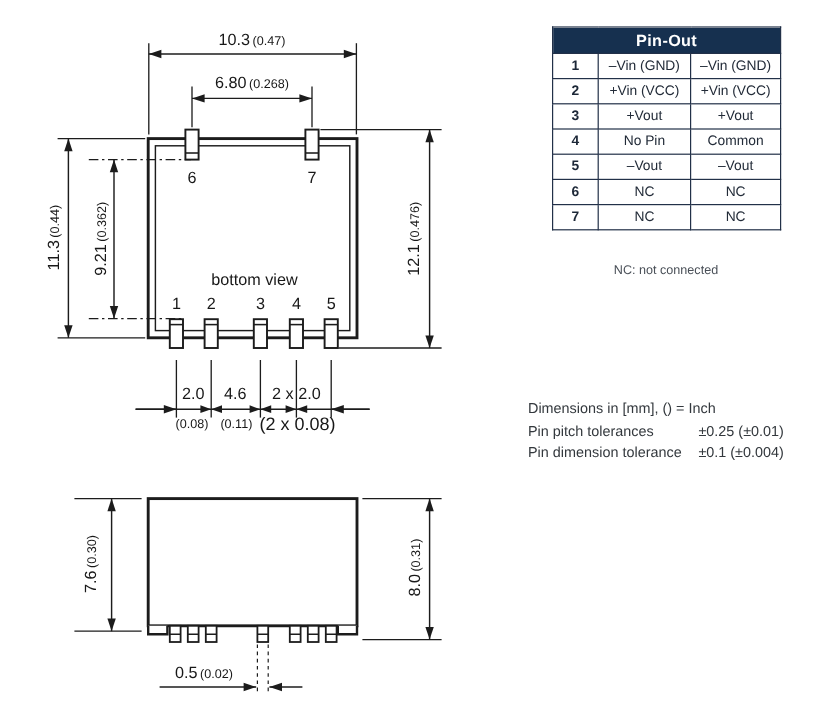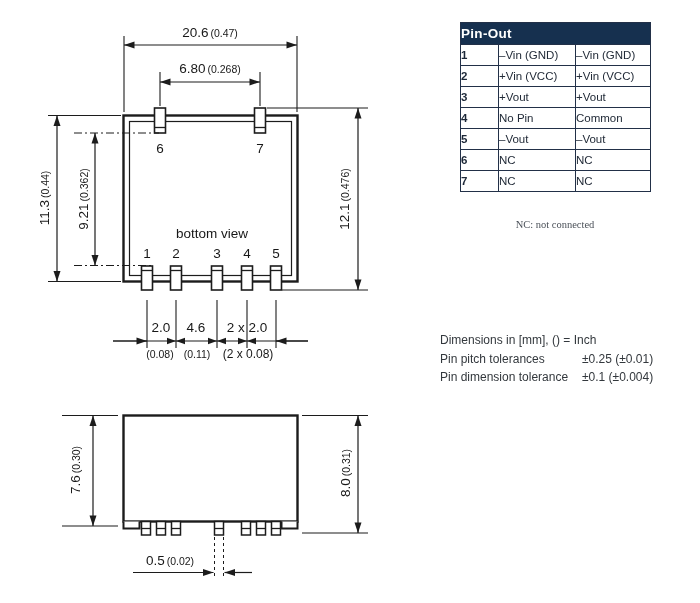--- a/index.html
+++ b/index.html
@@ -14,29 +14,29 @@
        font-size:13.5px;line-height:1;color:#181818;}
   .dim .mm{font-size:13.5px;}
   .dim .in{font-size:10.5px;margin-left:2px;}
   .dim.rot{transform:translate(-50%,-50%) rotate(-90deg);}
   .plab{position:absolute;transform:translate(-50%,-50%);font-size:13.5px;color:#181818;}
   .viewlab{position:absolute;transform:translate(-50%,-50%);font-size:13.5px;color:#181818;margin-top:41px;}
 
   
   #pinout{position:absolute;left:460px;top:22px;width:190px;
           border-collapse:collapse;table-layout:fixed;border:1.5px solid #223048;}
-  #pinout td,#pinout th{border:1.2px solid #223048;font-size:11.5px;text-align:left;
+  #pinout td,#pinout th{border:1.2px solid #223048;font-size:11.5px;text-align:center;
           padding:0;height:20px;color:#222b38;overflow:hidden;}
   #pinout tr.title th{background:#16304f;color:#ffffff;font-size:13.5px;font-weight:bold;
           height:21px;letter-spacing:.3px;}
   #pinout tr.cols th{font-weight:bold;color:#1c2737;}
   #pinout td.pin-num{font-weight:bold;color:#1c2737;}
 
   .nc-note{position:absolute;left:460px;top:219px;width:190px;text-align:center;
-           font-size:10.5px;color:#4a5058;font-family:Liberation Serif, serif;}
+           font-size:10.5px;color:#4a5058;}
 
   .tols{position:absolute;left:440px;top:331px;width:232px;font-size:12px;color:#33383d;}
   .tols .trow{position:relative;height:18.6px;line-height:18.6px;}
   .tols .val{position:absolute;left:142px;top:0;}
 </style>
 </head>
 <body>
 
 <div id="canvas">
 
@@ -156,42 +156,42 @@
 
       <g>
         <line x1="214.5" y1="537" x2="214.5" y2="578" stroke-width="1" stroke-dasharray="3 3"></line>
         <line x1="223.5" y1="537" x2="223.5" y2="578" stroke-width="1" stroke-dasharray="3 3"></line>
         <line x1="133" y1="572.5" x2="213.5" y2="572.5" stroke-width="1.2" marker-end="url(#ae)"></line>
         <line x1="252" y1="572.5" x2="224.5" y2="572.5" stroke-width="1.2" marker-end="url(#ae)"></line>
       </g>
     </g>
   </svg>
 
-  <span class="dim" style="left:210px;top:33px"><span class="mm">20.6</span><span class="in">(0.47)</span></span>
+  <span class="dim" style="left:210px;top:33px"><span class="mm">10.3</span><span class="in">(0.47)</span></span>
   <span class="dim" style="left:210px;top:69px"><span class="mm">6.80</span><span class="in">(0.268)</span></span>
 
   <span class="plab" style="left:160px;top:148px">6</span>
   <span class="plab" style="left:260px;top:148px">7</span>
   <span class="viewlab" style="left:212px;top:192px">bottom view</span>
   <span class="plab" style="left:147px;top:253px">1</span>
   <span class="plab" style="left:176px;top:253px">2</span>
   <span class="plab" style="left:217px;top:253px">3</span>
   <span class="plab" style="left:247px;top:253px">4</span>
   <span class="plab" style="left:276px;top:253px">5</span>
 
   <span class="dim rot" style="left:45px;top:198px"><span class="mm">11.3</span><span class="in">(0.44)</span></span>
   <span class="dim rot" style="left:84px;top:199px"><span class="mm">9.21</span><span class="in">(0.362)</span></span>
   <span class="dim rot" style="left:345px;top:199px"><span class="mm">12.1</span><span class="in">(0.476)</span></span>
 
   <span class="dim" style="left:161px;top:328px"><span class="mm">2.0</span></span>
   <span class="dim" style="left:196px;top:328px"><span class="mm">4.6</span></span>
   <span class="dim" style="left:247px;top:328px"><span class="mm">2 x 2.0</span></span>
   <span class="dim" style="left:160px;top:354px;font-size:10.5px">(0.08)</span>
   <span class="dim" style="left:197px;top:354px;font-size:10.5px">(0.11)</span>
-  <span class="dim" style="left:248px;top:354px;font-size:12px">(2 x 0.08)</span>
+  <span class="dim" style="left:248px;top:354px;font-size:15px">(2 x 0.08)</span>
 
   <span class="dim rot" style="left:76px;top:470px"><span class="mm">7.6</span><span class="in">(0.30)</span></span>
   <span class="dim rot" style="left:346px;top:473px"><span class="mm">8.0</span><span class="in">(0.31)</span></span>
   <span class="dim" style="left:170px;top:561px"><span class="mm">0.5</span><span class="in">(0.02)</span></span>
 
   <table id="pinout">
     <colgroup>
         <col style="width:38px">
         <col style="width:77px">
         <col style="width:75px">

